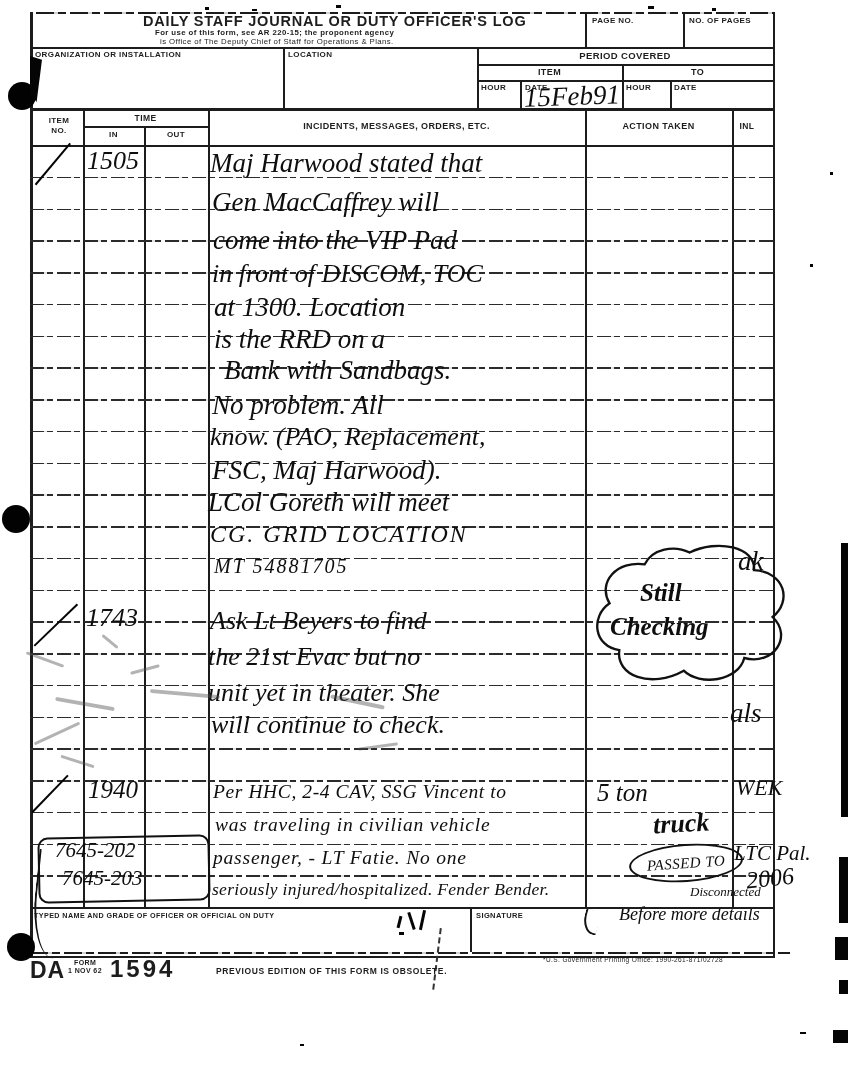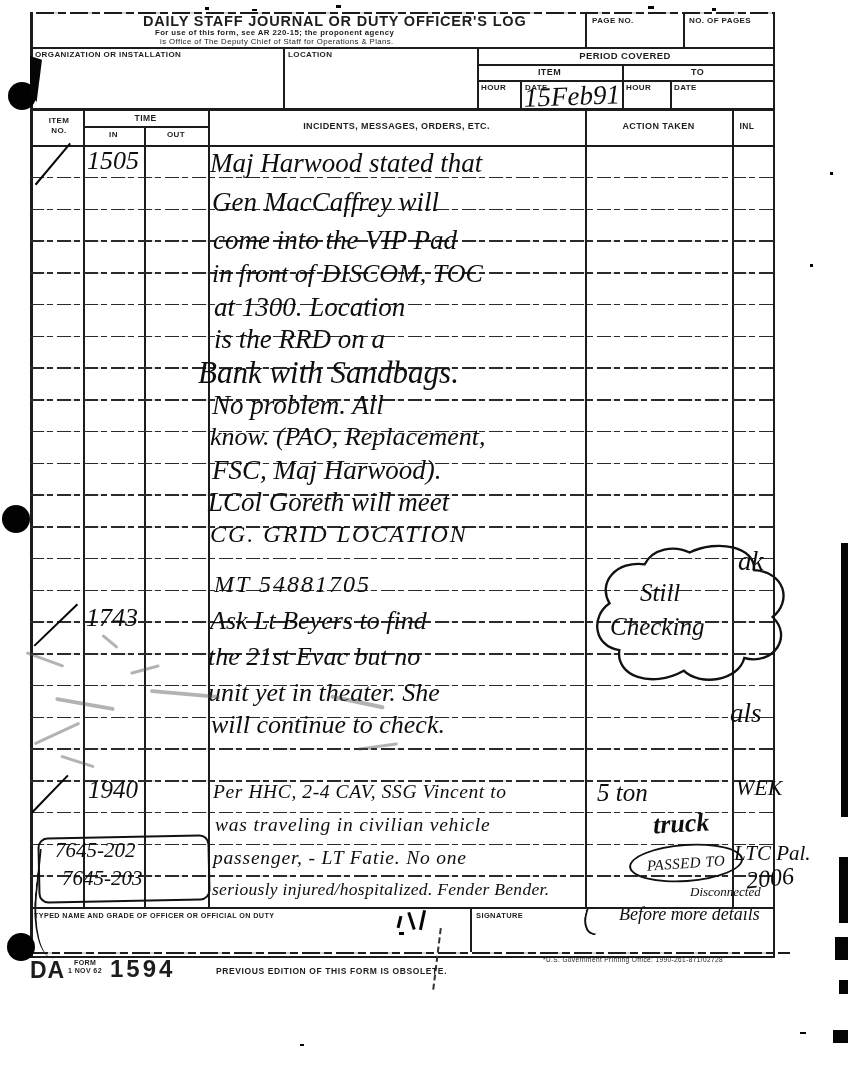--- a/index.html
+++ b/index.html
@@ -106,29 +106,29 @@
   </div>
 
 <div class="art" style="left:26px;top:163px;width:54px;height:2.4px;transform:rotate(-50deg);"></div>
 <div class="hw" style="left:87px;top:148px;font-size:26px;">1505</div>
 <div class="hw" style="left:210px;top:150px;font-size:27px;">Maj Harwood stated that</div>
 <div class="hw" style="left:212px;top:189px;font-size:27px;">Gen MacCaffrey will</div>
 <div class="hw" style="left:213px;top:227px;font-size:27px;">come into the VIP Pad</div>
 <div class="hw" style="left:212px;top:261px;font-size:26px;">in front of DISCOM, TOC</div>
 <div class="hw" style="left:214px;top:294px;font-size:27px;">at 1300.  Location</div>
 <div class="hw" style="left:214px;top:326px;font-size:27px;">is the RRD on a</div>
-<div class="hw" style="left:198px;top:357px;font-size:31px;font-style:italic;">Bank with Sandbags.</div>
+<div class="hw" style="left:224px;top:357px;font-size:27px;font-style:italic;">Bank with Sandbags.</div>
 <div class="hw" style="left:212px;top:392px;font-size:27px;">No problem.  All</div>
 <div class="hw" style="left:210px;top:424px;font-size:26px;">know. (PAO, Replacement,</div>
 <div class="hw" style="left:212px;top:457px;font-size:27px;">FSC, Maj Harwood).</div>
 <div class="hw" style="left:208px;top:489px;font-size:27px;">LCol Goreth will meet</div>
 <div class="hw" style="left:210px;top:522px;font-size:24px;letter-spacing:2px;">CG. GRID LOCATION</div>
-<div class="hw" style="left:214px;top:572px;font-size:24px;letter-spacing:2px;">MT 54881705</div>
-
-<div class="abs" style="left:592px;top:541px;width:205px;height:152px;">
+<div class="hw" style="left:214px;top:556px;font-size:20px;letter-spacing:2px;">MT 54881705</div>
+
+<div class="abs" style="left:592px;top:541px;width:205px;height:152px;font-weight:bold;">
   <svg width="205" height="152" viewBox="0 0 210 152">
     <path d="M 100,10 C 128,-4 168,4 166,28 C 198,30 205,60 185,76 C 206,96 186,126 156,118 C 150,142 110,147 94,131 C 60,150 24,136 28,110 C 2,106 -2,76 18,62 C 5,40 26,18 54,22 C 62,6 84,2 100,10 Z" fill="none" stroke="#111" stroke-width="2.4"></path>
   </svg>
   <div class="cloudtxt" style="position:absolute;left:48px;top:38px;font-size:25px;">Still</div>
   <div class="cloudtxt" style="position:absolute;left:18px;top:72px;font-size:25px;">Checking</div>
 </div>
 <div class="hw" style="left:738px;top:548px;font-size:27px;">ak</div>
 
 <div class="art" style="left:26px;top:624px;width:60px;height:2.4px;transform:rotate(-44deg);"></div>
 <div class="hw" style="left:86px;top:605px;font-size:26px;">1743</div>

